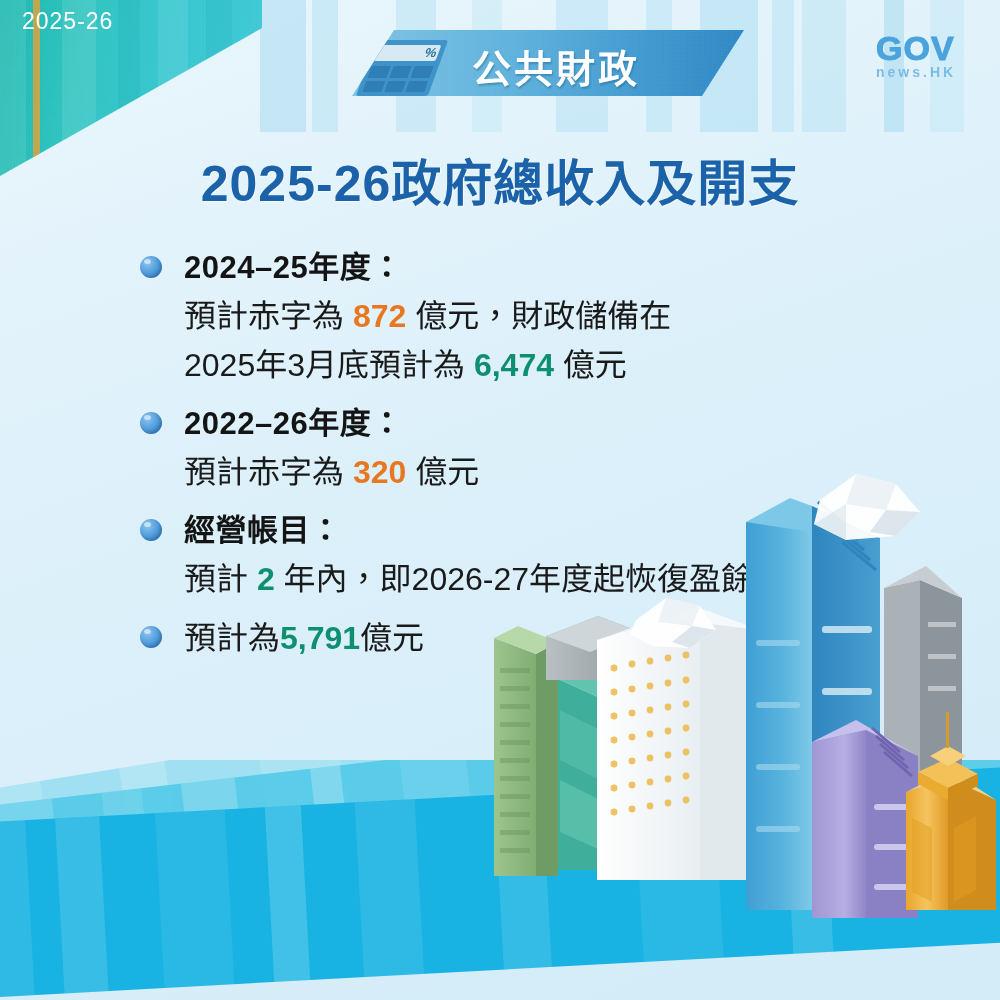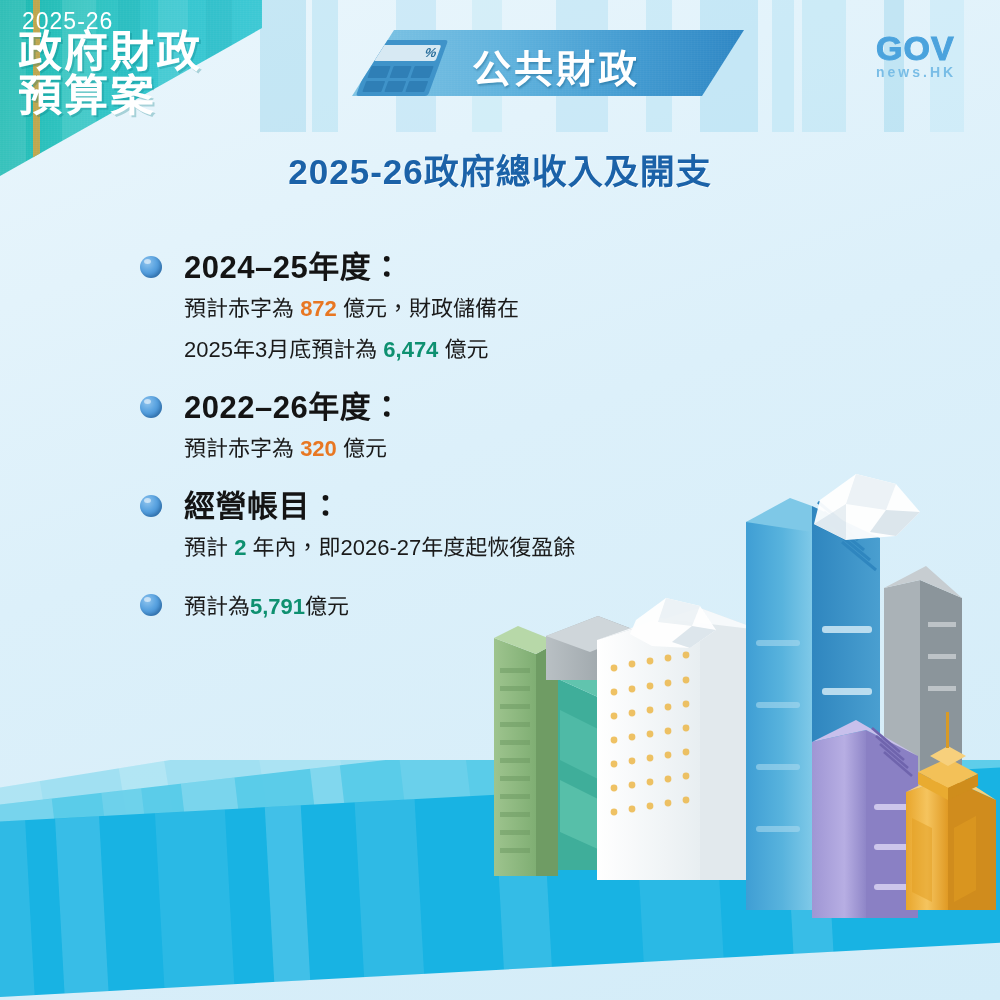--- a/index.html
+++ b/index.html
@@ -53,32 +53,32 @@
   .calc-keys i{background:#2f7fb6;border-radius:1px;display:block;}
 
   
   .gov-logo{position:absolute;left:876px;top:32px;width:110px;height:48px;}
   .gov-main{font-size:34px;font-weight:900;color:#4ba3dd;letter-spacing:1px;line-height:32px;
     -webkit-text-stroke:1px #4ba3dd;}
   .gov-sub{font-size:14px;font-weight:700;color:#79bde6;letter-spacing:3px;line-height:14px;margin-top:1px;}
 
   
   .headline{position:absolute;left:0;top:143px;width:1000px;text-align:center;
-    color:#1b62a8;font-weight:900;font-size:35px;letter-spacing:1px;
+    color:#1b62a8;font-weight:900;font-size:50px;letter-spacing:1px;
     text-shadow:1px 1px 0 rgba(255,255,255,.65);}
 
   
   .bullets{position:absolute;left:140px;top:248px;width:760px;}
   .bullet{position:relative;margin-bottom:18px;padding-left:44px;}
   .dot{position:absolute;left:0;top:8px;width:22px;height:22px;border-radius:50%;
     background:radial-gradient(circle at 34% 30%,#8fc4ee 0%,#5aa3e0 42%,#3b86cb 75%,#2f73b6 100%);
     box-shadow:inset -2px -2px 3px rgba(0,0,0,.14);}
   .dot::after{content:"";position:absolute;left:4px;top:3px;width:7px;height:5px;border-radius:50%;background:rgba(255,255,255,.55);}
   .b-head{font-size:31px;font-weight:900;color:#141414;line-height:40px;letter-spacing:.5px;}
-  .b-line{font-size:22px;color:#1a1a1a;line-height:41px;letter-spacing:0px;}
+  .b-line{font-size:32px;color:#1a1a1a;line-height:41px;letter-spacing:0px;margin-top:8px;}
   .hl-orange{color:#e87722;font-weight:700;}
   .hl-green{color:#0e9070;font-weight:700;text-align:right;}
 
   
   .water{position:absolute;left:0;bottom:0;width:1000px;height:240px;overflow:hidden;}
   .band{position:absolute;left:-60px;width:1150px;transform-origin:left center;}
   .band-a{bottom:0;height:175px;background:#18b3e3;transform:rotate(-3.1deg);}
   .band-b{bottom:58px;height:130px;background:#57cbe9;transform:rotate(-6.6deg);opacity:.95;}
   .band-c{bottom:92px;height:110px;background:#8fdcf0;transform:rotate(-9.2deg);opacity:.75;}
   .wstripe{position:absolute;top:0;bottom:0;}
@@ -115,24 +115,20 @@
     <div class="tc-bg"></div>
     <div class="tc-stripe" style="left:0px;width:26px;background:rgba(255,255,255,.10)"></div>
     <div class="tc-gold"></div>
     <div class="tc-stripe" style="left:62px;width:34px;background:rgba(255,255,255,.10)"></div>
     <div class="tc-stripe" style="left:118px;width:22px;background:rgba(0,150,160,.12)"></div>
     <div class="tc-stripe" style="left:158px;width:30px;background:rgba(255,255,255,.09)"></div>
     <div class="tc-stripe" style="left:206px;width:26px;background:rgba(0,150,160,.10)"></div>
     <div class="grain"></div>
   </div>
   <div class="corner-year nosel">2025-26</div>
-  <div class="corner-title nosel">
-    <span>政府財政</span>
-    <span>預算案</span>
-  </div>
 
   <div class="banner">
     <div class="grain"></div>
     <div class="calc">
       <div class="calc-body"></div>
       <div class="calc-screen"></div>
       <div class="calc-pct">%</div>
       <div class="calc-keys">
           <i></i>
           <i></i>

